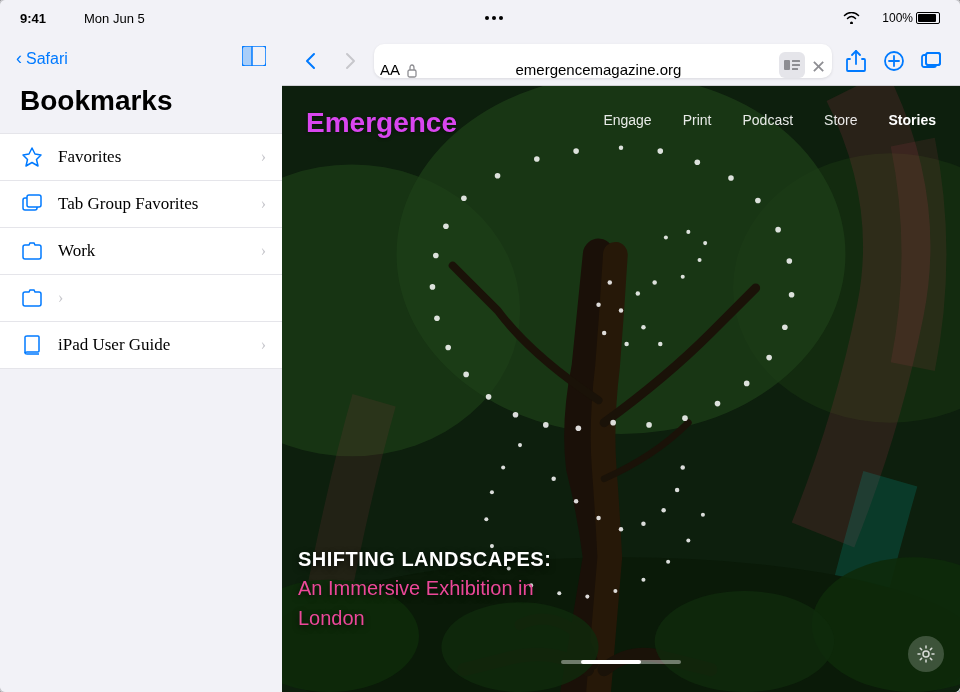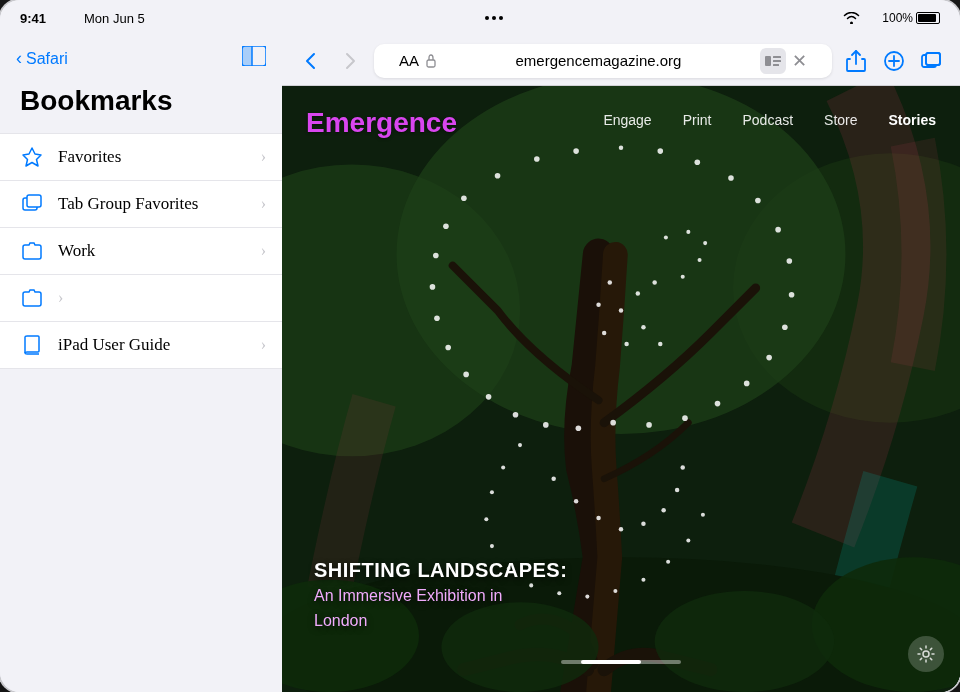--- a/index.html
+++ b/index.html
@@ -11,21 +11,21 @@
       font-family: -apple-system, 'SF Pro Display', 'Helvetica Neue', sans-serif;
       overflow: hidden;
       position: relative;
     }
 
     
     .ipad-frame {
       width: 960px;
       height: 692px;
       background: #f2f2f7;
-      border-radius: 20px;
+      border-radius: 6px;
       overflow: hidden;
       position: relative;
       box-shadow: 0 0 0 2px #c8c8cc, 0 20px 60px rgba(0,0,0,0.5);
     }
 
     
     .status-bar {
       height: 36px;
       background: #f2f2f7;
       display: flex;
@@ -221,22 +221,22 @@
     .nav-btn.disabled {
       color: #c7c7cc;
     }
 
     .address-bar {
       flex: 1;
       height: 34px;
       background: #fff;
       border-radius: 10px;
       display: flex;
-      align-items: center;
-      padding: 0 25px;
+      align-items: flex-end;
+      padding: 0 6px;
       gap: 6px;
       box-shadow: 0 1px 3px rgba(0,0,0,0.1);
     }
 
     .aa-text {
       font-size: 15px;
       color: #000;
       font-weight: 500;
     }
 
@@ -342,37 +342,37 @@
 
     .mag-nav-item.active {
       color: white;
       font-weight: 700;
     }
 
     
     .mag-footer-text {
       position: absolute;
       bottom: 60px;
-      left: 32px;
+      left: 16px;
       z-index: 5;
     }
 
     .mag-headline {
       color: white;
       font-size: 20px;
       font-weight: 700;
       text-transform: uppercase;
       letter-spacing: 0.5px;
       line-height: 1.3;
       text-shadow: 0 2px 6px rgba(0,0,0,0.7);
     }
 
     .mag-subheadline {
-      color: #f0abfc;
-      font-size: 16px;
+      color: #ec4899;
+      font-size: 20px;
       font-weight: 400;
       line-height: 1.4;
       text-shadow: 0 2px 6px rgba(0,0,0,0.7);
       margin-top: 2px;
     }
 
     
     .scroll-indicator {
       position: absolute;
       bottom: 28px;

